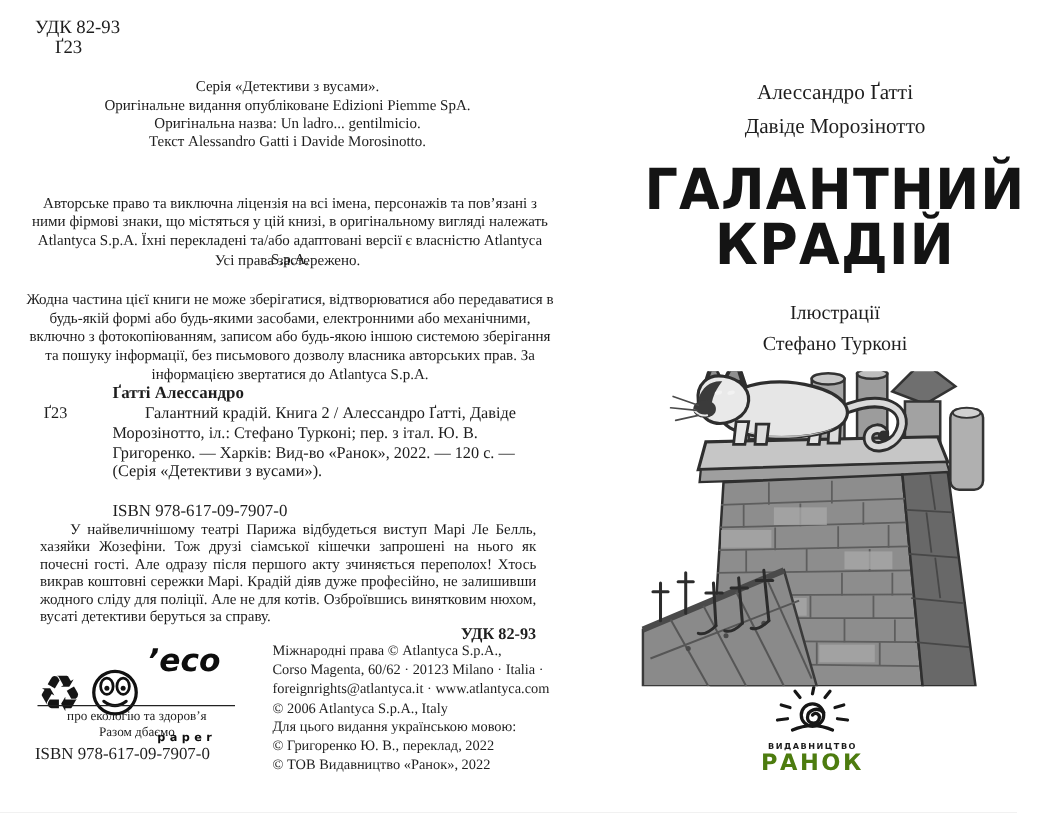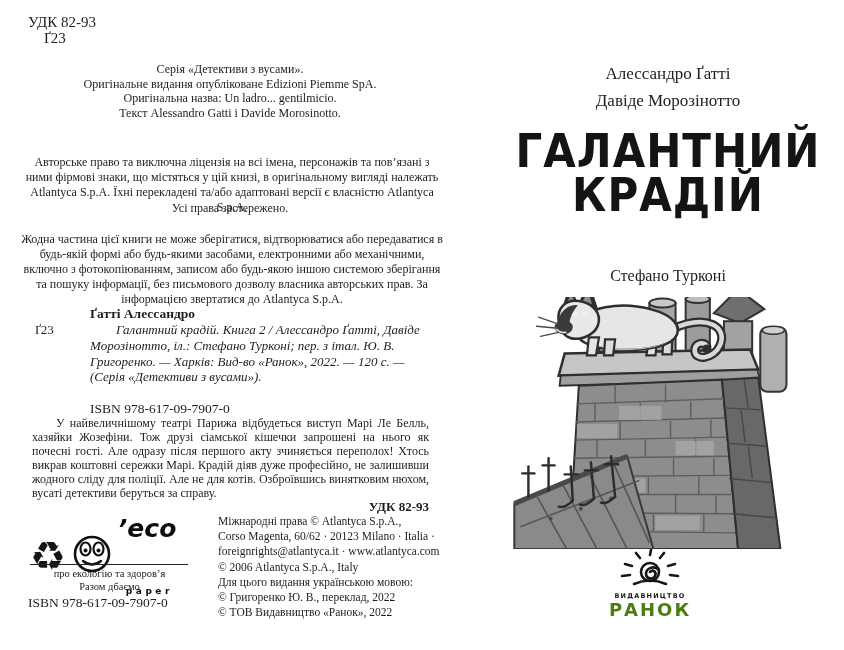--- a/index.html
+++ b/index.html
@@ -10,21 +10,21 @@
   .udk-top{left:28px;top:14px;font-size:15px;line-height:16px;}
   .udk-top .code{margin-left:16px;}
   .series{left:0;top:62px;width:460px;text-align:center;font-size:12px;line-height:14.6px;}
   .para-c{left:20px;width:424px;text-align:center;font-size:12px;line-height:15px;}
   .copyright{top:143px;}
   .reserved{left:0;top:201px;width:460px;text-align:center;font-size:12px;}
   .nopart{top:220px;}
   .biblio-head{left:90px;top:306px;font-size:13.5px;font-weight:bold;}
   .biblio{left:35px;top:322px;width:400px;font-size:13px;line-height:15.8px;}
   .biblio .code{position:absolute;left:0;top:0;}
-  .biblio .record{margin:0 0 16px 55px;width:348px;text-indent:26px;text-align:left;font-style:italic;}
+  .biblio .record{margin:0 0 16px 55px;width:348px;text-indent:26px;text-align:left;}
   .biblio-isbn{left:90px;top:401px;font-size:13.5px;}
   .annotation{left:32px;top:416px;width:397px;font-size:12px;line-height:14px;
               text-align:justify;text-indent:24px;margin:0;}
   .udk-bottom{left:32px;top:499px;width:397px;text-align:right;font-size:13px;font-weight:bold;}
   .eco-row{left:30px;top:516px;width:160px;display:flex;align-items:center;gap:6px;}
   .recycle{font-family:"DejaVu Sans",sans-serif;font-size:40px;line-height:40px;color:#151515;}
   .eco-words{display:flex;flex-direction:column;align-items:flex-start;line-height:1;gap:48px;}
   .eco-word{font-family:"DejaVu Sans",sans-serif;font-style:italic;font-weight:bold;
             font-size:25px;letter-spacing:0px;color:#0d0d0d;}
   .paper-word{font-family:"DejaVu Sans",sans-serif;font-weight:bold;font-size:9px;
@@ -120,20 +120,21 @@
   </div>
 
   <div class="abs r-center author1">Алессандро Ґатті</div>
   <div class="abs r-center author2">Давіде Морозінотто</div>
 
   <div class="abs r-center title">
     <div>ГАЛАНТНИЙ</div>
     <div>КРАДІЙ</div>
   </div>
 
+  <div class="abs r-center illu-label">Ілюстрації</div>
   <div class="abs r-center illustrator">Стефано Турконі</div>
 
   <div class="abs art">
     <svg width="305" height="252" viewBox="0 0 300 250">
 
       <g stroke="#333" stroke-width="2">
         <rect x="84" y="22" width="24" height="32" fill="#b4b4b4"></rect>
         <ellipse cx="96" cy="22" rx="12" ry="4" fill="#cfcfcf"></ellipse>
         <rect x="134" y="6" width="26" height="48" fill="#a6a6a6"></rect>
         <ellipse cx="147" cy="6" rx="13" ry="4.5" fill="#c8c8c8"></ellipse>

